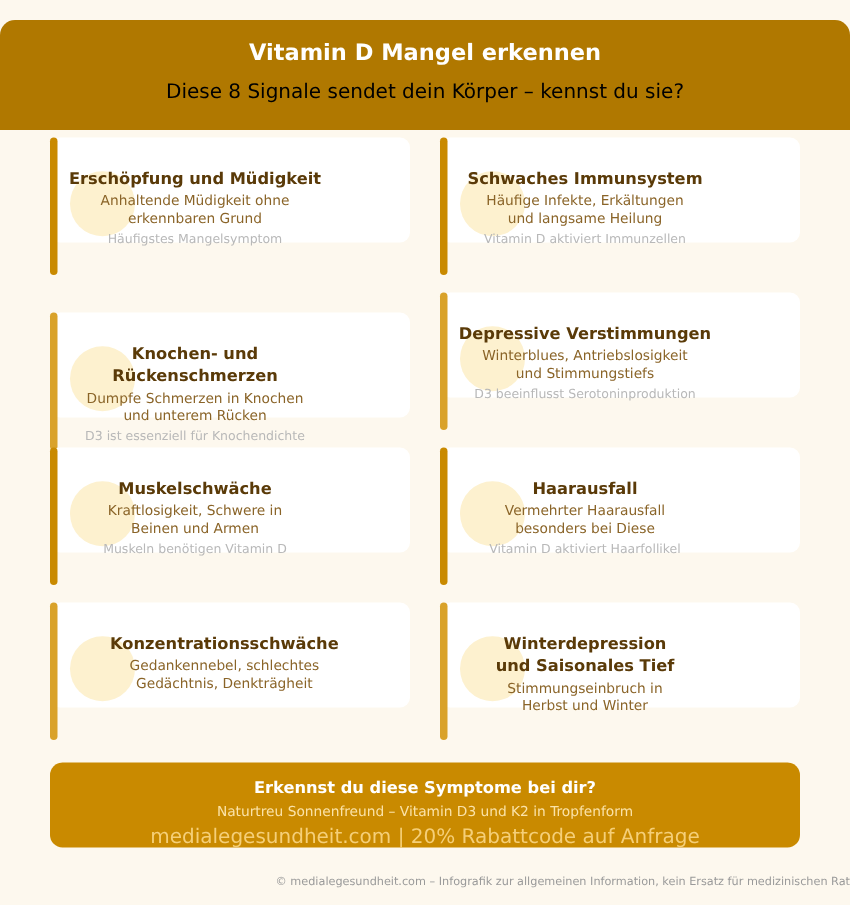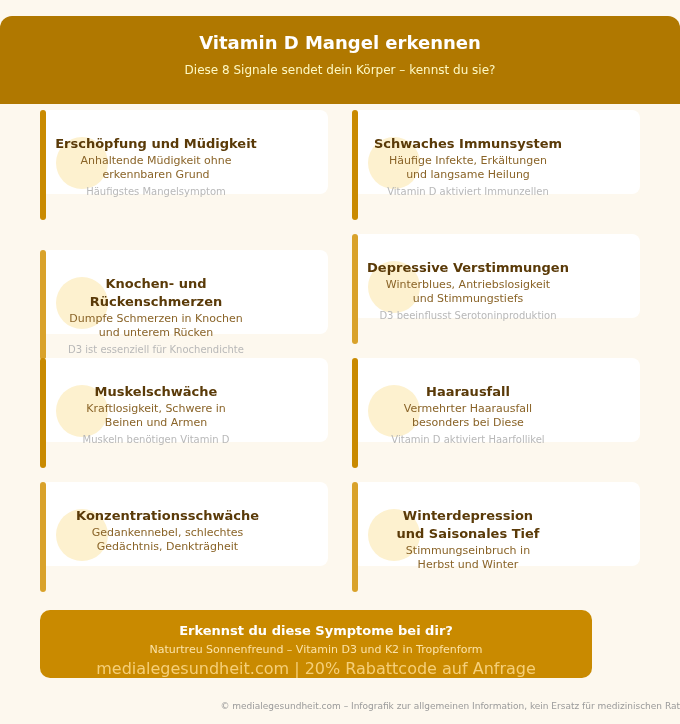--- a/index.html
+++ b/index.html
@@ -15,21 +15,21 @@
       background: #b07800;
       border-radius: 12px 12px 0 0;
       text-align: center;
     }
     .header-title {
       position: absolute; left: 0; right: 0; top: 16px;
       color: #ffffff; font-weight: bold; font-size: 18px;
     }
     .header-sub {
       position: absolute; left: 0; right: 0; top: 47px;
-      color: #fef9c3; font-size: 12px;
+      color: #000000; font-size: 16px;
     }
     .card {
       position: absolute; width: 288px; height: 84px;
       background: #ffffff; border-radius: 8px;
     }
     .card .bar {
       position: absolute; left: 0; top: 0; width: 6px; height: 110px;
       border-radius: 3px;
     }
     .card .circle {
@@ -44,21 +44,21 @@
       white-space: pre-line;
     }
     .card .desc {
       color: #8a6428; font-size: 11px; line-height: 14px; margin-top: 1px;
       white-space: pre-line;
     }
     .card .note {
       color: #b8b8b8; font-size: 10px; line-height: 14px; margin-top: 3px;
     }
     .cta {
-      position: absolute; left: 40px; top: 610px; width: 552px; height: 68px;
+      position: absolute; left: 40px; top: 610px; width: 600px; height: 68px;
       background: #c98a00; border-radius: 10px; text-align: center;
     }
     .cta-title {
       position: absolute; left: 0; right: 0; top: 13px;
       color: #ffffff; font-weight: bold; font-size: 13px;
     }
     .cta-line1 {
       position: absolute; left: 0; right: 0; top: 33px;
       color: #fbe3a8; font-size: 11px;
     }
@@ -138,21 +138,21 @@
     <div class="title">Haarausfall</div>
     <div class="desc">Vermehrter Haarausfall
 besonders bei Diese</div>
     <div class="note">Vitamin D aktiviert Haarfollikel</div>
   </div>
 </div>
 
 <div class="card" style="left:40px; top:482px;">
   <div class="bar" style="background:#d9a22a;"></div>
   <div class="circle"></div>
-  <div class="text" style="left:0; top:25px; width:232px;padding-left:23px;">
+  <div class="text" style="left:12px; top:25px; width:232px;padding-left:23px;">
     <div class="title">Konzentrationsschwäche</div>
     <div class="desc">Gedankennebel, schlechtes
 Gedächtnis, Denkträgheit</div>
   </div>
 </div>
 <div class="card" style="left:352px; top:482px;">
   <div class="bar" style="background:#d9a22a;"></div>
   <div class="circle"></div>
   <div class="text" style="left:0; top:25px; width:232px;">
     <div class="title">Winterdepression

